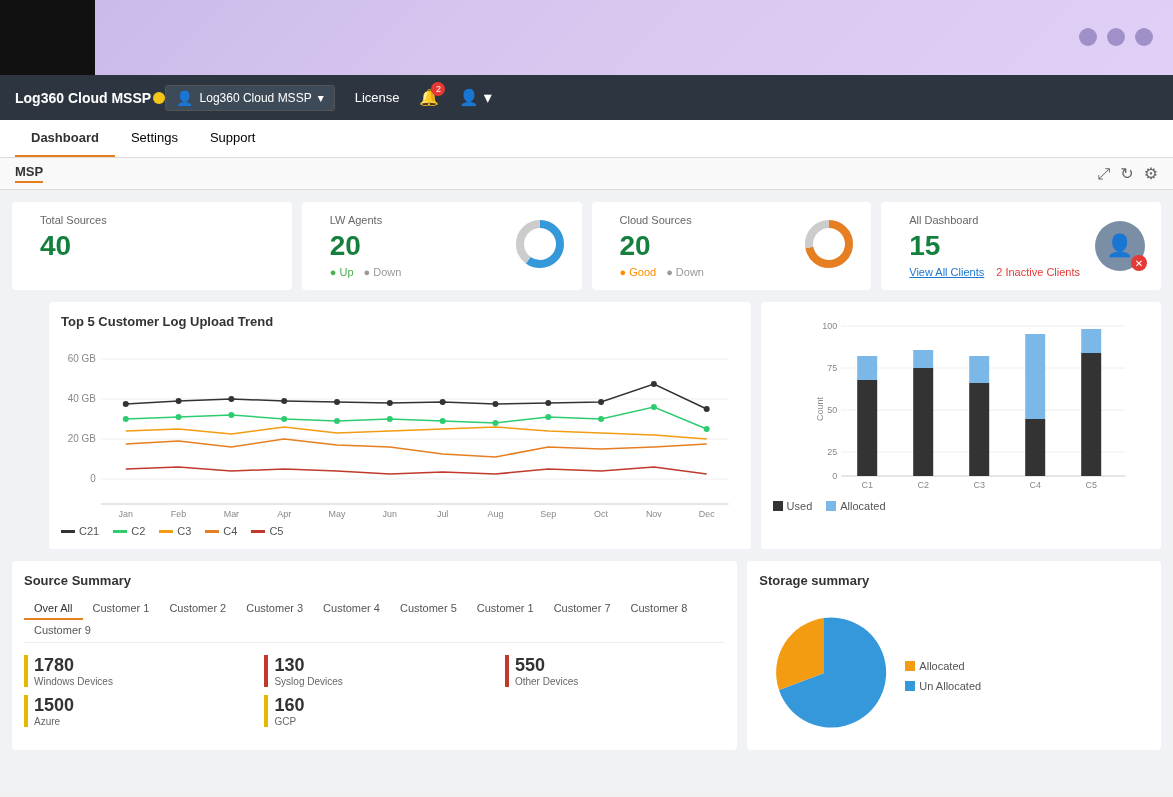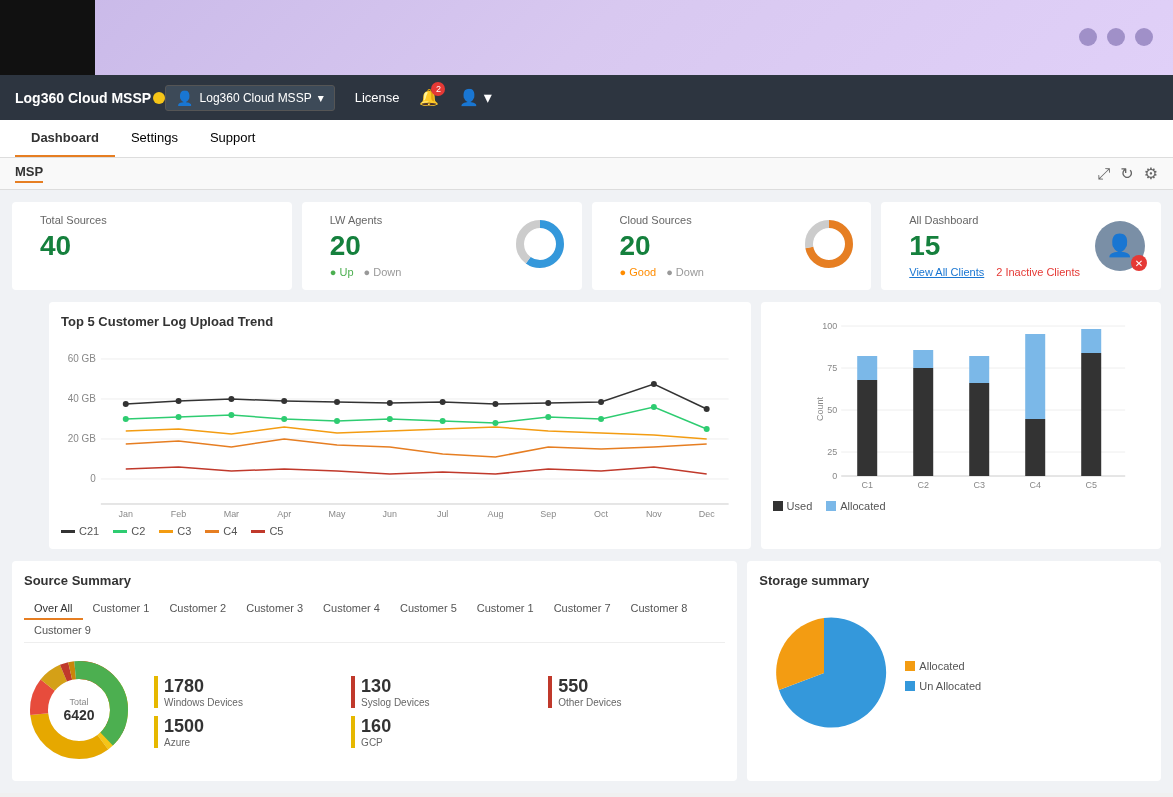--- a/index.html
+++ b/index.html
@@ -640,43 +640,20 @@
         <div class="source-tab">Customer 3</div>
         <div class="source-tab">Customer 4</div>
         <div class="source-tab">Customer 5</div>
         <div class="source-tab">Customer 1</div>
         <div class="source-tab">Customer 7</div>
         <div class="source-tab">Customer 8</div>
         <div class="source-tab">Customer 9</div>
       </div>
       <div class="source-content">
 
-        <div class="source-donut">
-          <svg width="110" height="110" viewBox="0 0 110 110">
-
-            <circle cx="55" cy="55" r="40" fill="none" stroke="#eee" stroke-width="18"></circle>
-
-            <circle cx="55" cy="55" r="40" fill="none" stroke="#f5c518" stroke-width="18" stroke-dasharray="100 152" stroke-dashoffset="0" transform="rotate(-90 55 55)"></circle>
-
-            <circle cx="55" cy="55" r="40" fill="none" stroke="#e6a800" stroke-width="18" stroke-dasharray="84 152" stroke-dashoffset="-100" transform="rotate(-90 55 55)"></circle>
-
-            <circle cx="55" cy="55" r="40" fill="none" stroke="#e74c3c" stroke-width="18" stroke-dasharray="31 152" stroke-dashoffset="-184" transform="rotate(-90 55 55)"></circle>
-
-            <circle cx="55" cy="55" r="40" fill="none" stroke="#d4a017" stroke-width="18" stroke-dasharray="20 152" stroke-dashoffset="-215" transform="rotate(-90 55 55)"></circle>
-
-            <circle cx="55" cy="55" r="40" fill="none" stroke="#c0392b" stroke-width="18" stroke-dasharray="7 152" stroke-dashoffset="-235" transform="rotate(-90 55 55)"></circle>
-
-            <circle cx="55" cy="55" r="40" fill="none" stroke="#c8860a" stroke-width="18" stroke-dasharray="5 152" stroke-dashoffset="-242" transform="rotate(-90 55 55)"></circle>
-
-            <circle cx="55" cy="55" r="40" fill="none" stroke="#4caf50" stroke-width="18" stroke-dasharray="113 152" stroke-dashoffset="-247" transform="rotate(-90 55 55)"></circle>
-
-            <text x="55" y="50" text-anchor="middle" font-size="9" fill="#888">Total</text>
-            <text x="55" y="65" text-anchor="middle" font-size="14" font-weight="bold" fill="#333">6420</text>
-          </svg>
-        </div>
 
         <div class="source-stats">
 
           <div class="source-stat-row">
             <span class="source-bar" style="background:#e6b800; width:4px; height:32px; display:inline-block; margin-right:6px; flex-shrink:0;"></span>
             <div>
               <div class="source-stat-value">1780</div>
               <div class="source-stat-label">Windows Devices</div>
             </div>
           </div>

